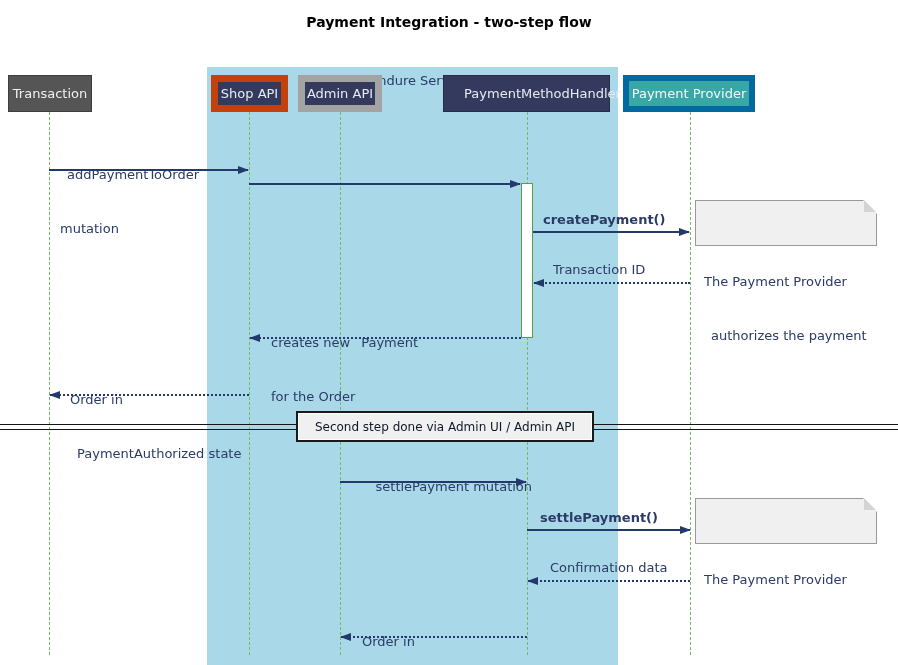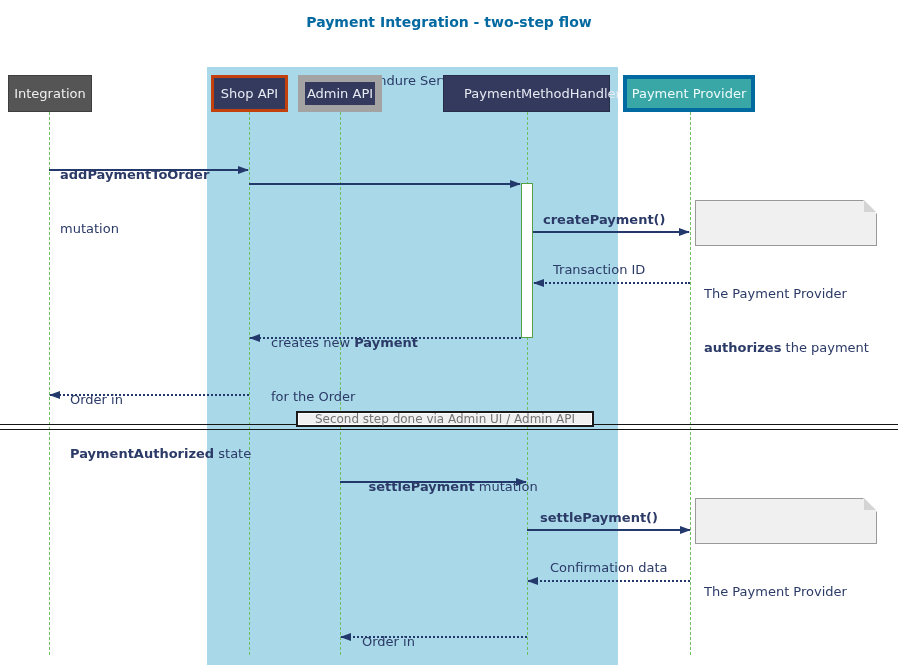--- a/index.html
+++ b/index.html
@@ -2,40 +2,40 @@
 <html><head>
 <meta charset="utf-8">
 <style>
   html,body{margin:0;padding:0;background:#ffffff;}
   .canvas{
     position:relative;width:898px;height:665px;background:#ffffff;overflow:hidden;
     font-family:"DejaVu Sans","Liberation Sans",sans-serif;color:#2b3a67;
   }
   .title{
     position:absolute;left:0;top:14px;width:898px;text-align:center;
-    font-size:14px;font-weight:bold;color:#0369a1;
+    font-size:14px;font-weight:bold;color:#000000;
   }
   .server-box{position:absolute;left:207px;top:36px;width:411px;height:602px;background:#a9d8e8;margin-top:31px;}
   .server-label{position:absolute;left:0;top:6px;width:100%;text-align:center;font-size:13px;color:#2b3a67;}
   .lifeline{position:absolute;top:112px;height:543px;width:0;border-left:1px dashed #6fbf5e;}
   .ll-storefront{left:49px;}
   .ll-shop{left:249px;}
   .ll-admin{left:340px;}
   .ll-pmh{left:527px;}
   .ll-provider{left:690px;}
   .participant{
     position:absolute;top:75px;height:37px;box-sizing:border-box;
     display:flex;align-items:center;justify-content:center;
     font-size:13px;white-space:nowrap;
   }
   .p-storefront{left:8px;width:84px;background:#555555;border:1px solid #3e3e3e;color:#f0f0f0;}
-  .p-shop{left:211px;width:77px;background:#333a5e;border:3px solid #c2410c;color:#e8eaf2;}
+  .p-shop{left:211px;width:77px;background:#333a5e;border:7px solid #c2410c;color:#e8eaf2;}
   .p-admin{left:298px;width:84px;background:#333a5e;border:7px solid #a3a3a3;color:#e8eaf2;}
   .p-pmh{left:443px;width:167px;background:#333a5e;border:1px solid #272c49;color:#e8eaf2;padding-left:32px;}
-  .p-provider{left:623px;width:132px;background:#3aa7a7;border:4px solid #0369a1;color:#eefafa;}
+  .p-provider{left:623px;width:132px;background:#3aa7a7;border:6px solid #0369a1;color:#eefafa;}
   .activation{
     position:absolute;left:521px;top:183px;width:12px;height:155px;box-sizing:border-box;
     background:#ffffff;border:1px solid #54a044;
   }
   .arrow{position:absolute;height:9px;}
   .arrow .shaft{position:absolute;left:0;right:0;top:3px;border-top:2px solid #23386b;}
   .arrow.dotted .shaft{border-top:2px dotted #23386b;}
   .arrow .head-right{position:absolute;right:-1px;top:0;width:0;height:0;
     border-left:11px solid #23386b;border-top:4px solid transparent;border-bottom:4px solid transparent;}
   .arrow .head-left{position:absolute;left:-1px;top:0;width:0;height:0;
@@ -44,41 +44,41 @@
   .m2{left:249px;top:180px;width:271px;}
   .m3{left:533px;top:228px;width:156px;}
   .m4{left:534px;top:279px;width:156px;}
   .m5{left:250px;top:334px;width:271px;}
   .m6{left:50px;top:391px;width:199px;}
   .m7{left:340px;top:478px;width:186px;}
   .m8{left:527px;top:526px;width:163px;}
   .m9{left:528px;top:577px;width:162px;}
   .m10{left:341px;top:633px;width:186px;}
   .lbl{position:absolute;font-size:13px;line-height:18px;color:#2b3a67;white-space:pre;}
-  .b{font-weight:bold;}
+  .b{font-weight:normal;margin-left:7px;}
   .lbl-m1{left:60px;top:130px;}
   .lbl-m3{left:543px;top:211px;font-weight:bold;}
   .lbl-m4{left:553px;top:261px;}
   .lbl-m5{left:271px;top:298px;}
   .lbl-m6{left:70px;top:355px;}
   .lbl-m7{left:352px;top:460px;}
   .lbl-m8{left:540px;top:509px;font-weight:bold;}
   .lbl-m9{left:550px;top:559px;}
   .lbl-m10{left:362px;top:597px;}
   .divider-lines{position:absolute;left:0;top:424px;width:898px;height:4px;
     border-top:1px solid #151515;border-bottom:1px solid #151515;}
   .divider-box{
-    position:absolute;left:296px;top:411px;width:298px;height:16px;box-sizing:border-box;
+    position:absolute;left:296px;top:411px;width:298px;height:31px;box-sizing:border-box;
     background:#f0f0f0;border:2px solid #1a1a1a;box-shadow:inset 0 0 0 1px #ffffff;
     display:flex;align-items:center;justify-content:center;
-    font-size:12px;color:#737373;white-space:nowrap;
+    font-size:12px;color:#0f172a;white-space:nowrap;
   }
   .note{
     position:absolute;left:695px;width:182px;height:46px;box-sizing:border-box;
-    background:#f0f0f0;border:1px solid #999999;padding:12px 8px;
+    background:#f0f0f0;border:1px solid #999999;padding:0 8px;
     font-size:13px;line-height:18px;color:#2b3a67;white-space:pre;
   }
   .note1{top:200px;}
   .note2{top:498px;}
   .fold{position:absolute;top:-1px;right:-1px;width:0;height:0;
     border-top:14px solid #ffffff;border-left:14px solid transparent;}
   .fold-flap{position:absolute;top:-1px;right:0px;width:0;height:0;
     border-top:12px solid transparent;border-left:12px solid #d4d4d4;}
 </style>
 </head>
@@ -92,21 +92,21 @@
     <div class="server-label">Vendure Server</div>
   </div>
 
   <div class="lifeline ll-storefront"></div>
   <div class="lifeline ll-shop"></div>
   <div class="lifeline ll-admin"></div>
   <div class="lifeline ll-pmh"></div>
   <div class="lifeline ll-provider"></div>
 
   <div class="participant p-storefront">
-    <span>Integration</span>
+    <span>Transaction</span>
   </div>
   <div class="participant p-shop">
     <span>Shop API</span>
   </div>
   <div class="participant p-admin">
     <span>Admin API</span>
   </div>
   <div class="participant p-pmh">
     <span>PaymentMethodHandler</span>
   </div>

